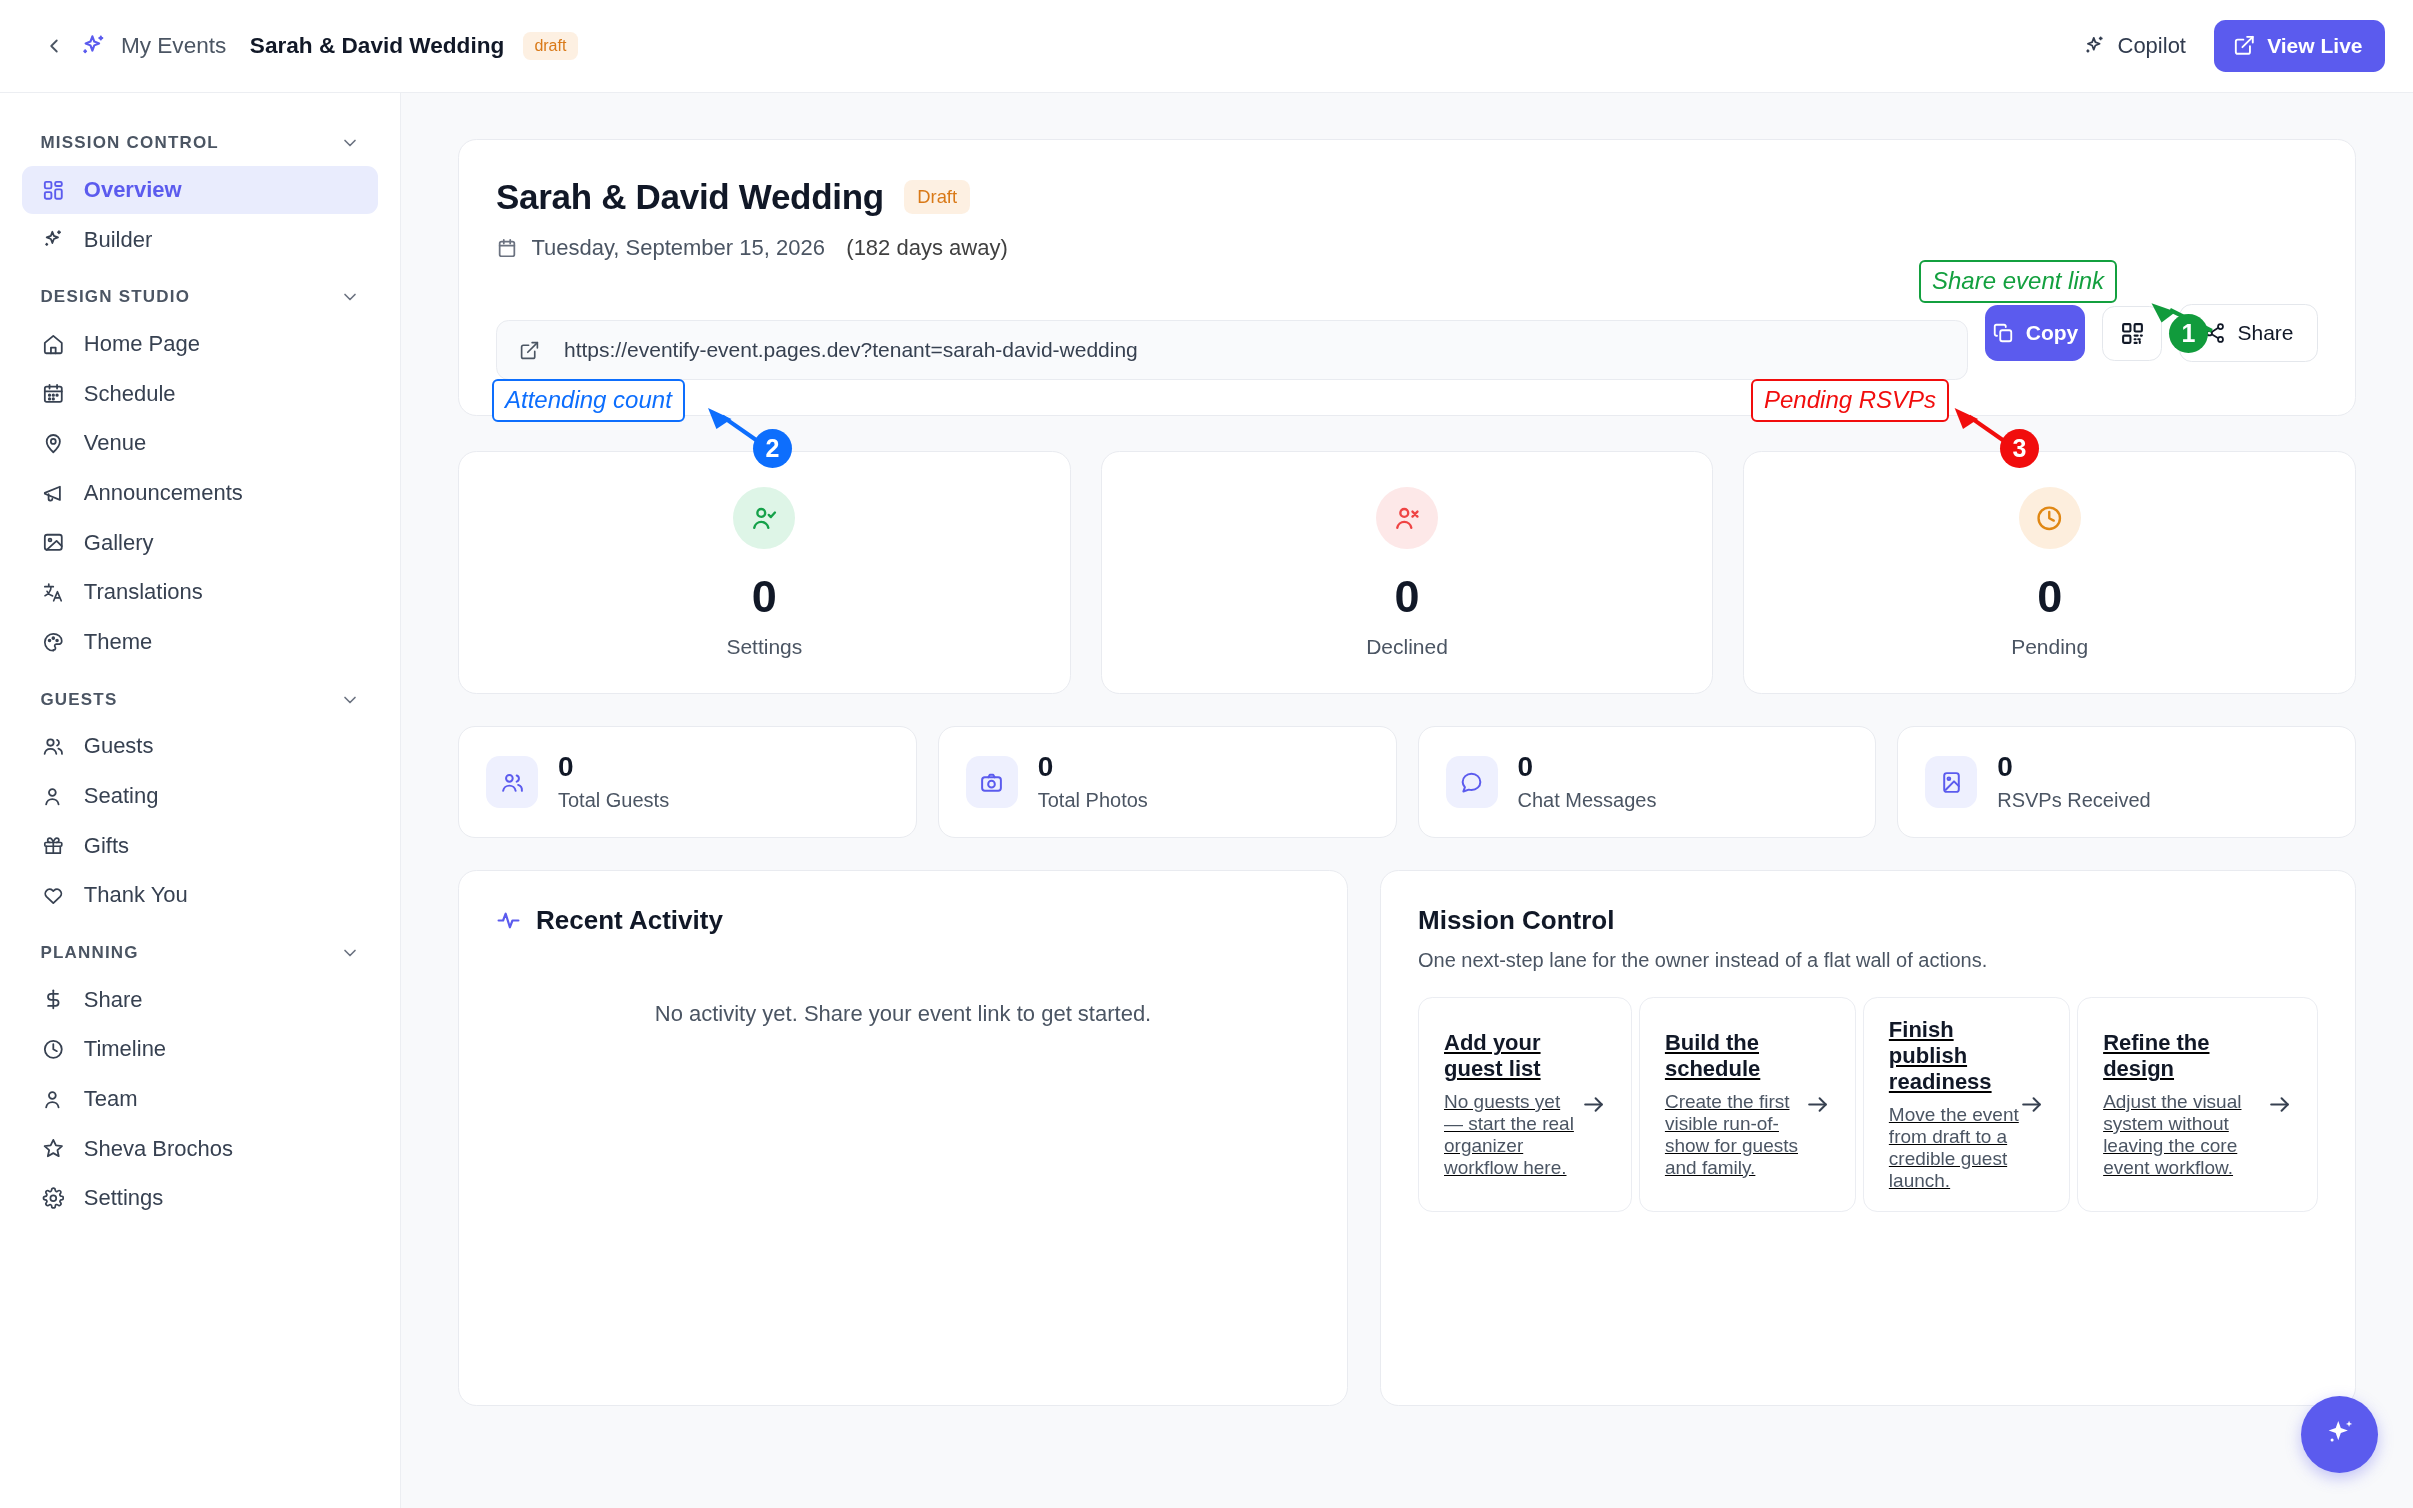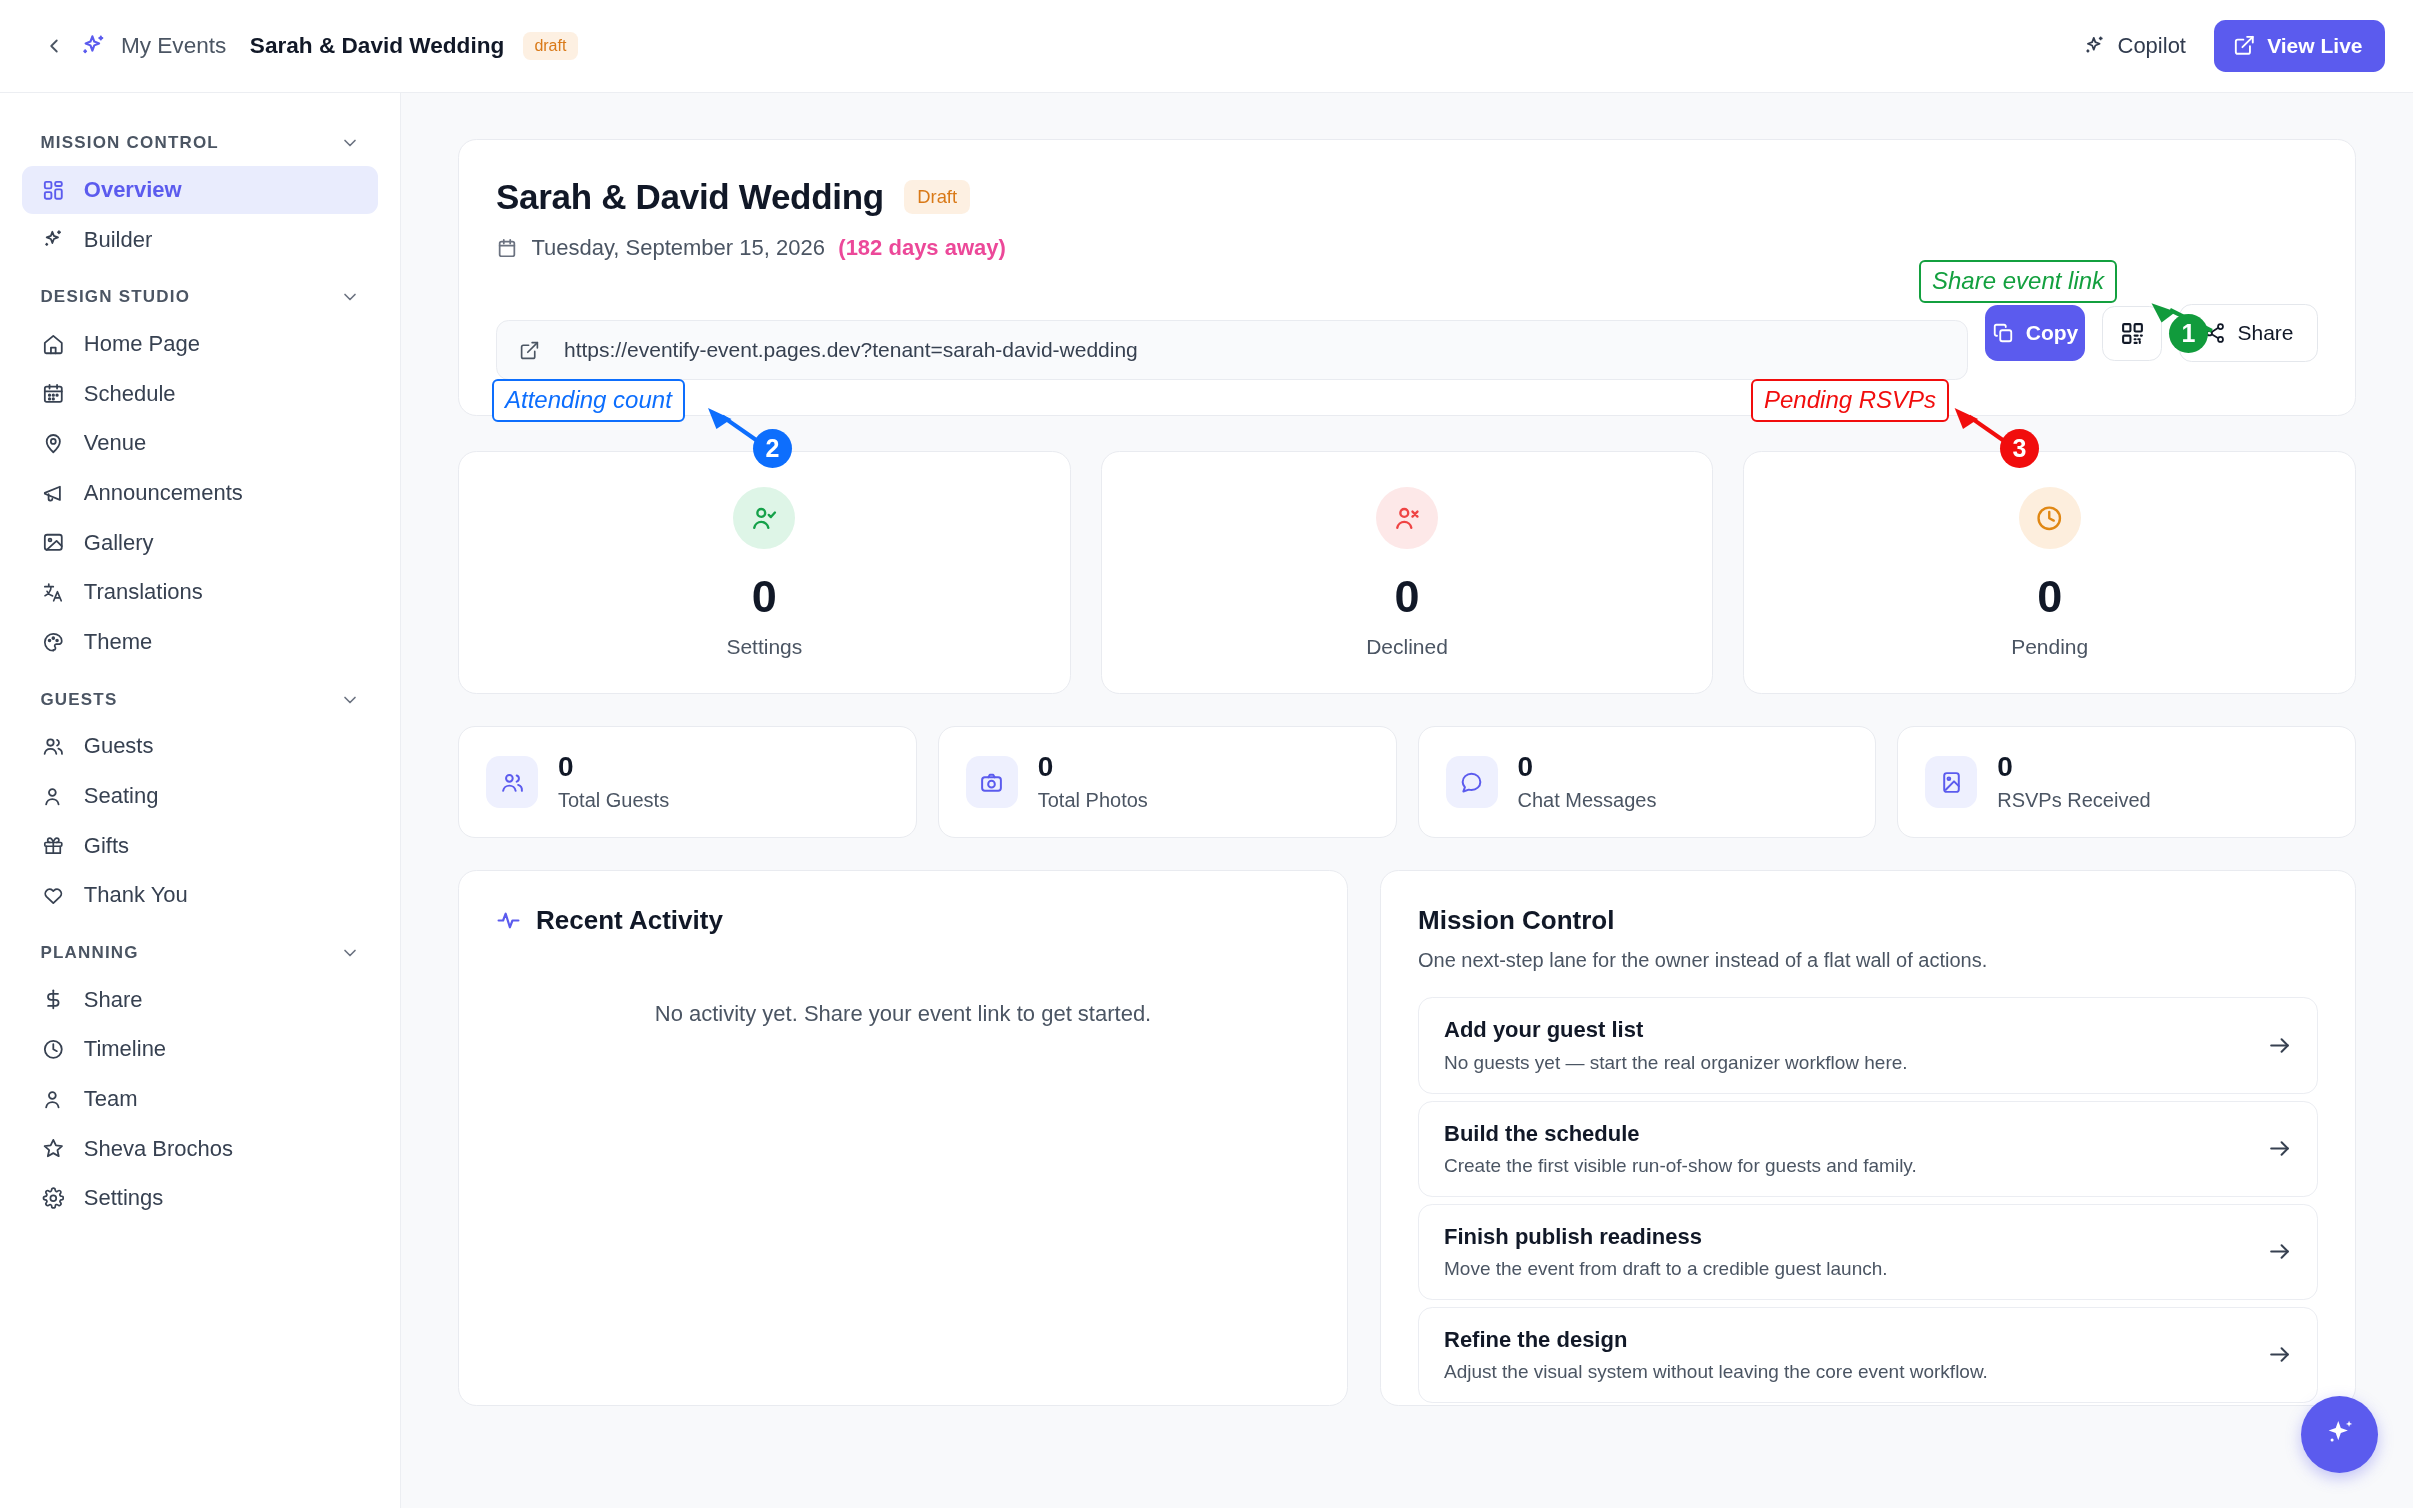--- a/index.html
+++ b/index.html
@@ -69,21 +69,21 @@
   .card {
     background: #ffffff; border: 0.8px solid #e9ebf0; border-radius: 18.4px;
   }
 
   
   .hero { padding: 37px 37px 35px 37px; margin-bottom: 35px; }
   .hero-titlerow { display: flex; align-items: center; gap: 20px; }
   .hero-title { font-size: 35px; font-weight: 700; color: #111827; letter-spacing: -0.3px; }
   .hero-draft { background: #fdf0e2; color: #d97917; font-size: 18.4px; border-radius: 8.4px; padding: 5.9px 13.4px 6.7px; }
   .hero-date { display: flex; align-items: center; gap: 13.4px; margin-top: 18.4px; font-size: 22px; color: #4b5563; }
-  .hero-days { color: #ec4899; font-weight: 700; }
+  .hero-days { color: #404040; font-weight: 400; margin-left: 8px; }
   .hero-linkrow { display: flex; align-items: center; gap: 17px; margin-top: 25px; }
   .linkfield {
     flex: 1 1 auto; display: flex; align-items: center; gap: 24px;
     background: #f9fafc; border: 0.8px solid #e9ebf0; border-radius: 12.6px;
     padding: 17px 22px; font-size: 21px; color: #374151; min-width: 0; margin-top: 34px;
   }
   .linkfield .url { overflow: hidden; text-overflow: ellipsis; white-space: nowrap; }
   .btn-copy {
     display: flex; align-items: center; gap: 11.7px;
     background: #5b5bee; color: #fff; font-size: 21px; font-weight: 600;
@@ -126,21 +126,21 @@
   
   .bottom-row { display: flex; gap: 32px; }
   .panel-activity { flex: 0 0 890px; background: #fff; border: 0.8px solid #e9ebf0; border-radius: 18.4px; padding: 34px 37px; height: 536px; }
   .panel-head { display: flex; align-items: center; gap: 15px; }
   .panel-title { font-size: 26px; font-weight: 700; color: #111827; }
   .activity-empty { text-align: center; margin-top: 65px; font-size: 22px; color: #4b5563; }
 
   .panel-mission { flex: 1 1 auto; background: #fff; border: 0.8px solid #e9ebf0; border-radius: 18.4px; padding: 34px 37px; height: 536px; }
   .mission-title { font-size: 26px; font-weight: 700; color: #111827; }
   .mission-sub { font-size: 20px; color: #4b5563; margin-top: 13.4px; }
-  .mission-list { margin-top: 25px; display: flex; flex-direction: column; gap: 6.7px; }
+  .mission-list { margin-top: 25px; display: flex; flex-direction: row; gap: 6.7px; text-decoration: underline; }
   .mission-item {
     border: 0.8px solid #ebedf2; border-radius: 14.2px; padding: 19px 25px;
     display: flex; align-items: center; cursor: pointer;
   }
   .mission-item .txt { flex: 1 1 auto; min-width: 0; }
   .mi-title { font-size: 22px; font-weight: 700; color: #111827; }
   .mi-sub { font-size: 19px; color: #4b5563; margin-top: 8.4px; }
   .mi-arrow { flex: 0 0 auto; color: #374151; display: flex; }
 
   

